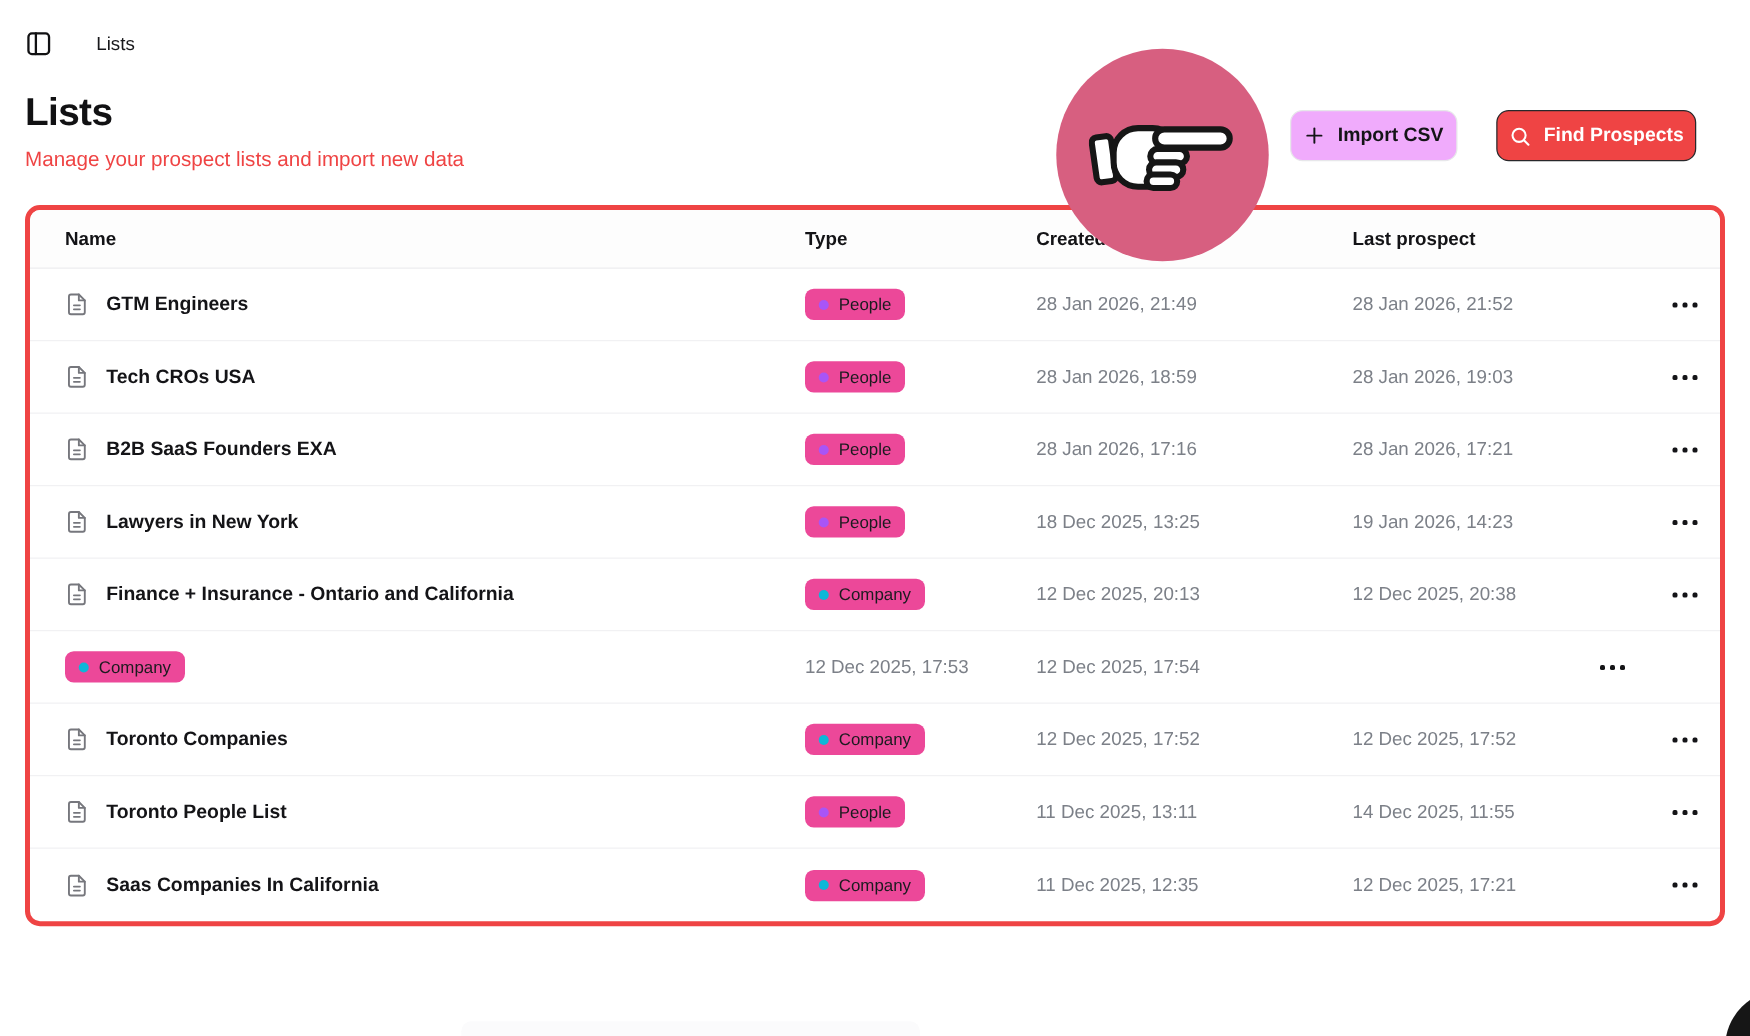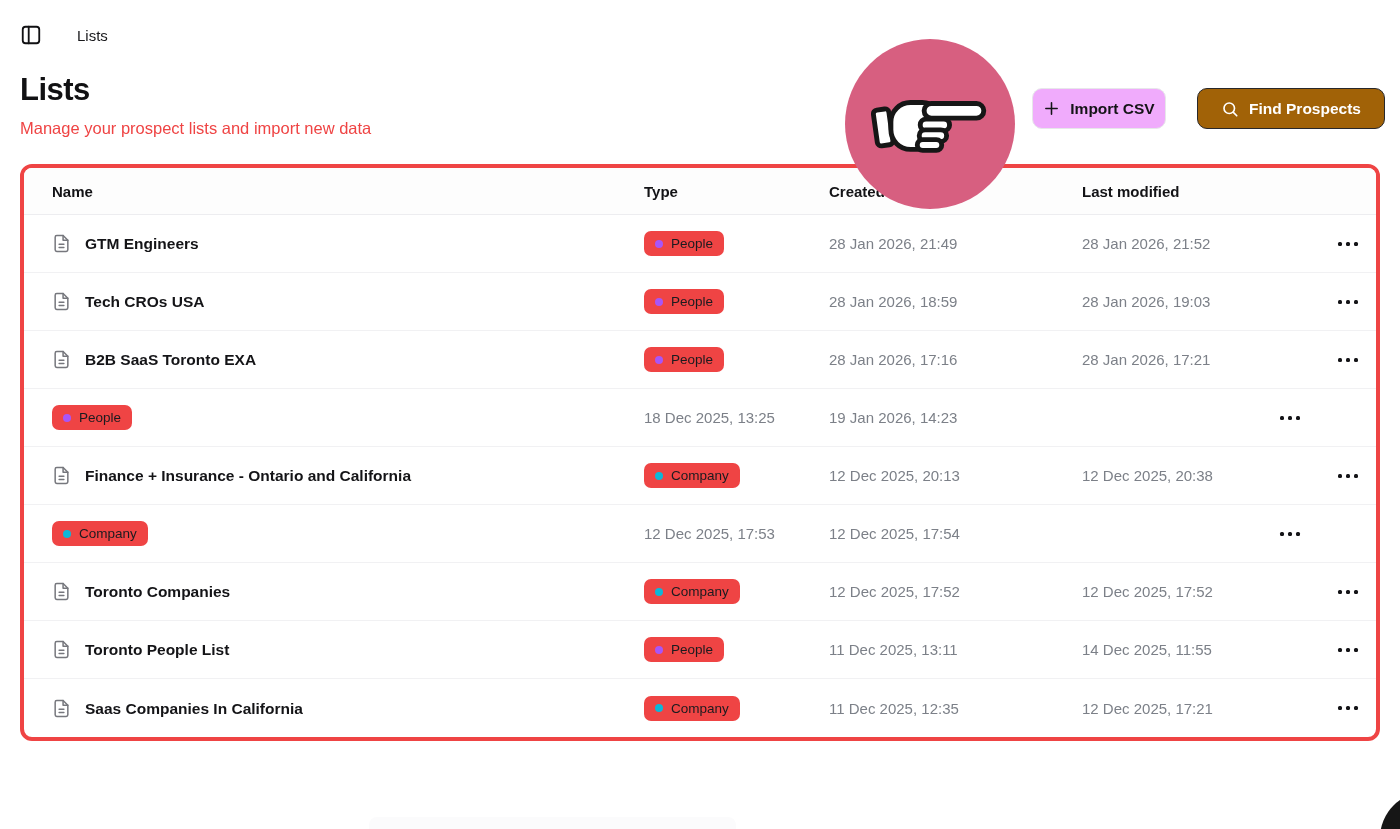--- a/index.html
+++ b/index.html
@@ -10,34 +10,34 @@
   .topbar { position: absolute; left: 0; top: 0; width: 100%; height: 56px; }
   .panel-toggle { position: absolute; left: 20px; top: 24px; width: 22px; height: 22px; cursor: pointer; background: none; border: none; }
   .breadcrumb { position: absolute; left: 77px; top: 27px; font-size: 15px; color: #18181b; }
 
   
   .page-title { position: absolute; left: 20px; top: 72px; font-size: 31px; font-weight: 800; letter-spacing: -0.5px; color: #111113; }
   .page-subtitle { position: absolute; left: 20px; top: 119px; font-size: 16.5px; color: #ef4444; }
 
   .btn { position: absolute; top: 88px; height: 41px; display: flex; align-items: center; gap: 10px; border-radius: 10px; font-size: 15.5px; font-weight: 600; cursor: pointer; font-family: inherit; }
   .btn-import { left: 1032px; width: 134px; justify-content: center; background: #f0abfc; border: 1px solid #e7e7ea; color: #141417; }
-  .btn-find { left: 1197px; width: 188px; justify-content: center; background: #a16207; border: 1px solid #28282b; color: #ffffff; }
+  .btn-find { left: 1197px; width: 160px; justify-content: center; background: #ef4444; border: 1px solid #28282b; color: #ffffff; }
 
   
   .pointer-circle { position: absolute; left: 845px; top: 39px; width: 170px; height: 170px; border-radius: 50%; display: flex; align-items: center; justify-content: center; z-index: 30; }
 
   
   .table { position: absolute; left: 20px; top: 164px; width: 1360px; border: 4px solid #ef4444; border-radius: 12px; background: #fff; overflow: hidden; }
   .thead { display: grid; grid-template-columns: 592px 185px 253px 252px 1fr; align-items: center; height: 47px; padding-left: 28px; border-bottom: 1px solid #ededf0; background: #fdfdfd; }
   .th { font-size: 15px; font-weight: 700; color: #131316; }
   .trow { display: grid; grid-template-columns: 592px 185px 253px 252px 1fr; align-items: center; height: 58px; padding-left: 28px; border-bottom: 1px solid #f1f1f3; cursor: pointer; }
   .trow:last-child { border-bottom: none; }
   .cell-name { display: flex; align-items: flex-end; gap: 14px; font-size: 15.5px; font-weight: 600; color: #141417; }
   .file-ic { display: inline-flex; flex: 0 0 auto; }
-  .badge { display: inline-flex; align-items: center; gap: 8px; background: #ef4444; border-radius: 7px; padding: 5px 11px; font-size: 13.5px; font-weight: 500; color: #1b1b1f; width: fit-content; justify-content: center; }
+  .badge { display: inline-flex; align-items: center; gap: 8px; background: #ec4899; border-radius: 7px; padding: 5px 11px; font-size: 13.5px; font-weight: 500; color: #1b1b1f; width: fit-content; justify-content: center; }
   .dot { width: 8px; height: 8px; border-radius: 50%; flex: 0 0 auto; }
   .cell-date { font-size: 15px; color: #7c8088; }
   .cell-menu { display: flex; justify-content: flex-end; padding-right: 30px; }
   .menu-btn { display: flex; gap: 4px; align-items: center; background: none; border: none; cursor: pointer; padding: 6px 4px; }
   .menu-btn i { width: 4px; height: 4px; border-radius: 1.5px; background: #141417; display: block; }
 
   
   .bottom-toast-edge { position: absolute; left: 369px; top: 817px; width: 367px; height: 12px; background: #fbfbfc; border-radius: 8px 8px 0 0; }
   .corner-fab { position: absolute; left: 1380px; top: 792px; width: 92px; height: 92px; border-radius: 50%; background: #161616; }
 </style>
@@ -92,21 +92,21 @@
         <rect x="54" y="24" width="61" height="15" rx="7.5" fill="#ffffff"></rect>
       </svg>
     </span>
   </div>
 
   <div class="table">
     <div class="thead">
       <div class="th">Name</div>
       <div class="th">Type</div>
       <div class="th">Created</div>
-      <div class="th">Last modified</div>
+      <div class="th">Last prospect</div>
       <div class="th"></div>
     </div>
     <div>
         <div class="trow">
       <div class="cell-name">
         <span class="file-ic">
           <svg width="19" height="19" viewBox="0 0 24 24" fill="none" stroke="#76777d" stroke-width="1.9" stroke-linecap="round" stroke-linejoin="round">
             <path d="M14 2H6a2 2 0 0 0-2 2v16a2 2 0 0 0 2 2h12a2 2 0 0 0 2-2V8z"></path>
             <polyline points="14 2 14 8 20 8"></polyline>
             <line x1="9" y1="13" x2="15" y2="13"></line>
@@ -166,41 +166,52 @@
         <div class="trow">
       <div class="cell-name">
         <span class="file-ic">
           <svg width="19" height="19" viewBox="0 0 24 24" fill="none" stroke="#76777d" stroke-width="1.9" stroke-linecap="round" stroke-linejoin="round">
             <path d="M14 2H6a2 2 0 0 0-2 2v16a2 2 0 0 0 2 2h12a2 2 0 0 0 2-2V8z"></path>
             <polyline points="14 2 14 8 20 8"></polyline>
             <line x1="9" y1="13" x2="15" y2="13"></line>
             <line x1="9" y1="17" x2="15" y2="17"></line>
           </svg>
         </span>
-        <span>B2B SaaS Toronto EXA</span>
+        <span>B2B SaaS Founders EXA</span>
       </div>
       <div>
         <span class="badge">
           <span class="dot" style="background: rgb(168, 85, 247);"></span>
           <span>People</span>
         </span>
       </div>
       <div class="cell-date">28 Jan 2026, 17:16</div>
       <div class="cell-date">28 Jan 2026, 17:21</div>
       <div class="cell-menu">
         <button class="menu-btn" aria-label="row menu">
           <span style="display:flex;gap:4px;">
             <i></i>
                 <i></i>
                 <i></i>
           </span>
         </button>
       </div>
     </div>
         <div class="trow">
+      <div class="cell-name">
+        <span class="file-ic">
+          <svg width="19" height="19" viewBox="0 0 24 24" fill="none" stroke="#76777d" stroke-width="1.9" stroke-linecap="round" stroke-linejoin="round">
+            <path d="M14 2H6a2 2 0 0 0-2 2v16a2 2 0 0 0 2 2h12a2 2 0 0 0 2-2V8z"></path>
+            <polyline points="14 2 14 8 20 8"></polyline>
+            <line x1="9" y1="13" x2="15" y2="13"></line>
+            <line x1="9" y1="17" x2="15" y2="17"></line>
+          </svg>
+        </span>
+        <span>Lawyers in New York</span>
+      </div>
       <div>
         <span class="badge">
           <span class="dot" style="background: rgb(168, 85, 247);"></span>
           <span>People</span>
         </span>
       </div>
       <div class="cell-date">18 Dec 2025, 13:25</div>
       <div class="cell-date">19 Jan 2026, 14:23</div>
       <div class="cell-menu">
         <button class="menu-btn" aria-label="row menu">

